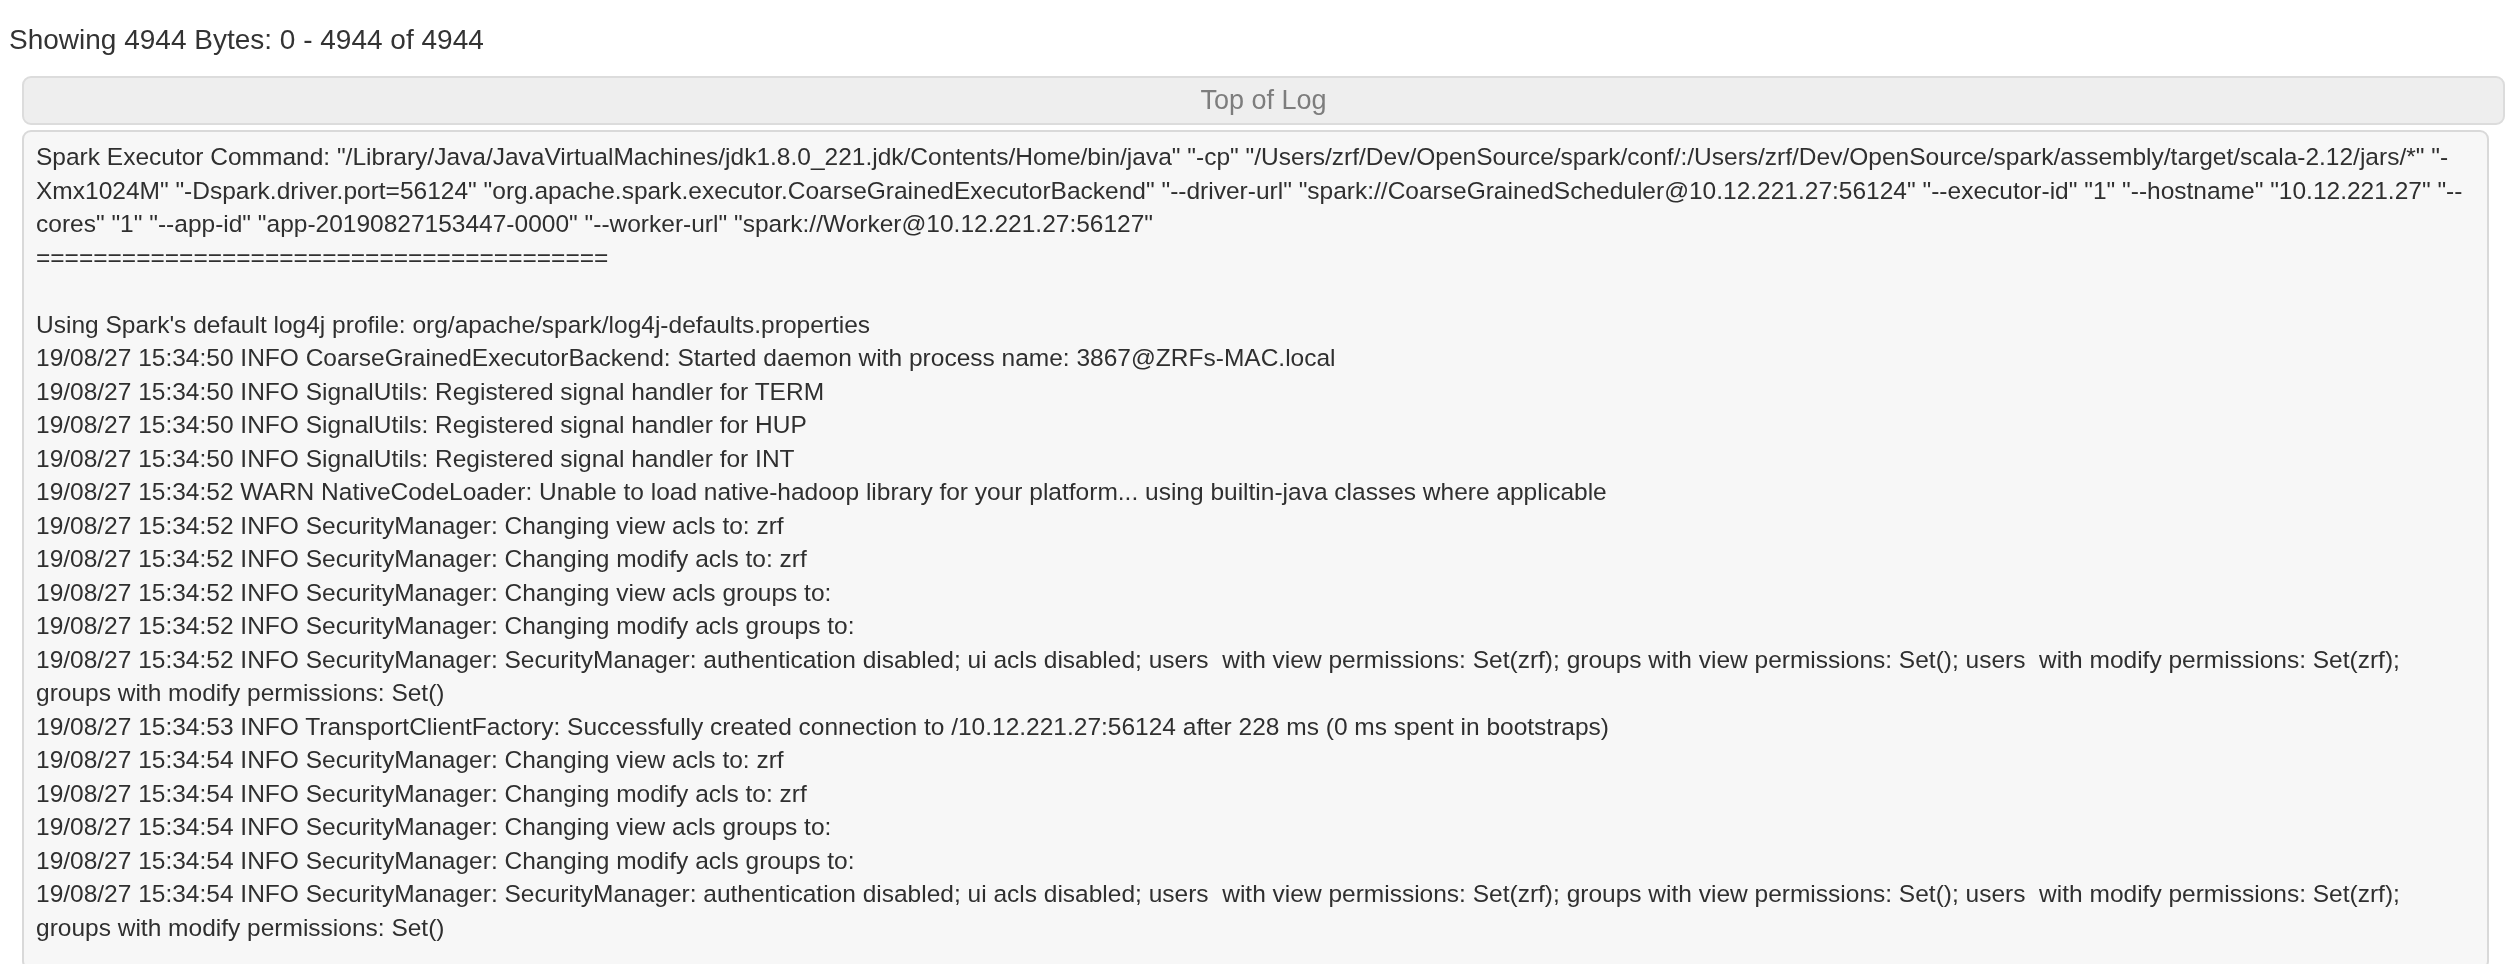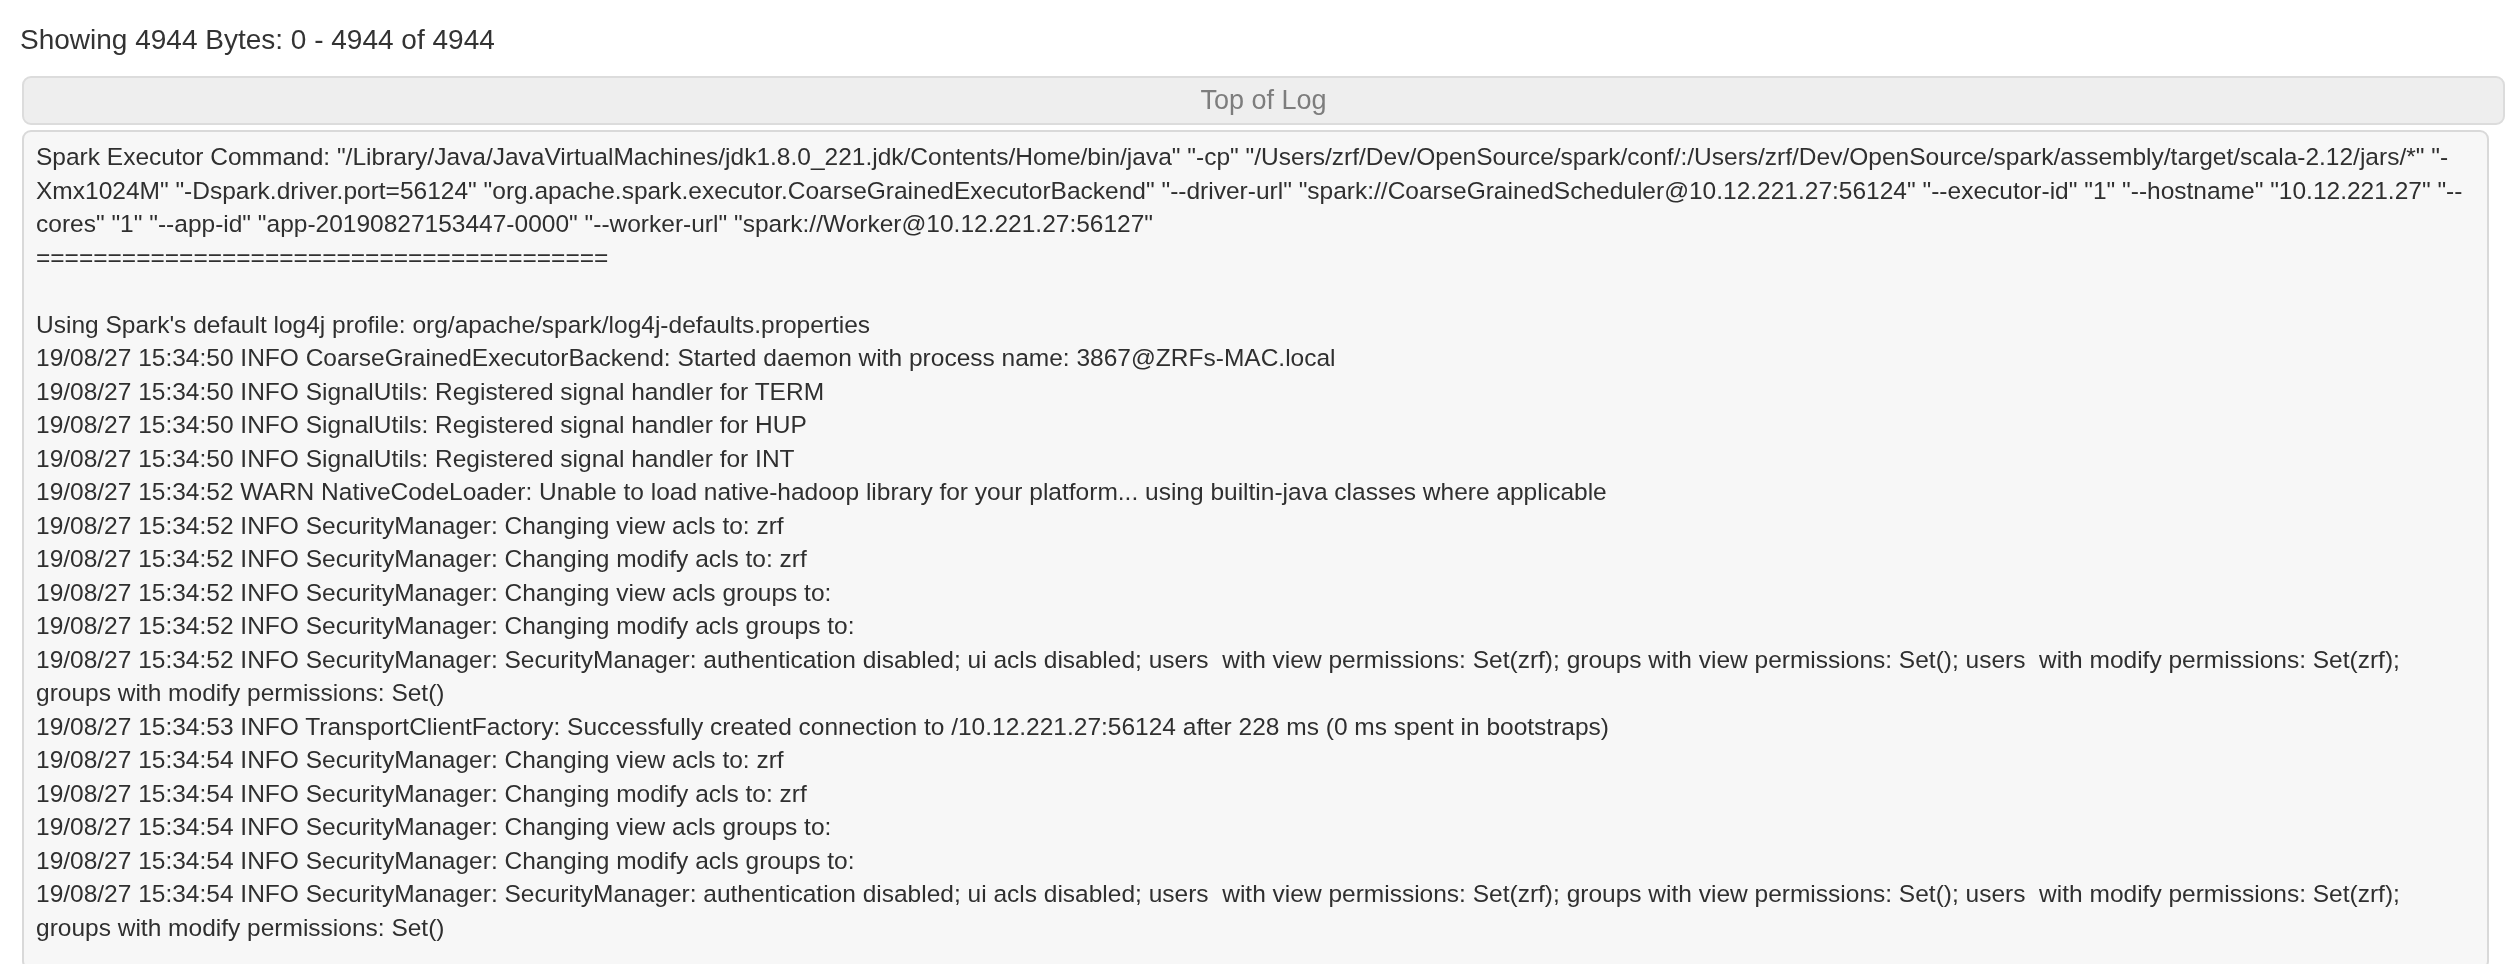--- a/index.html
+++ b/index.html
@@ -25,21 +25,20 @@
     color: var(--link, #0088cc);
     font-size: 28px;
     font-weight: 600;
     text-decoration: none;
     cursor: pointer;
   }
   .byte-info {
     padding: 24px 0 0 9px;
     font-size: 28px;
     color: #333333;
-    margin-left: 11px;
   }
   .log-header {
     margin: 20px 5px 0 22px;
     height: 49px;
     background: var(--header_bg, #eeeeee);
     border: 2px solid #dcdcdc;
     border-radius: 9px;
     display: flex;
     align-items: center;
     justify-content: center;

